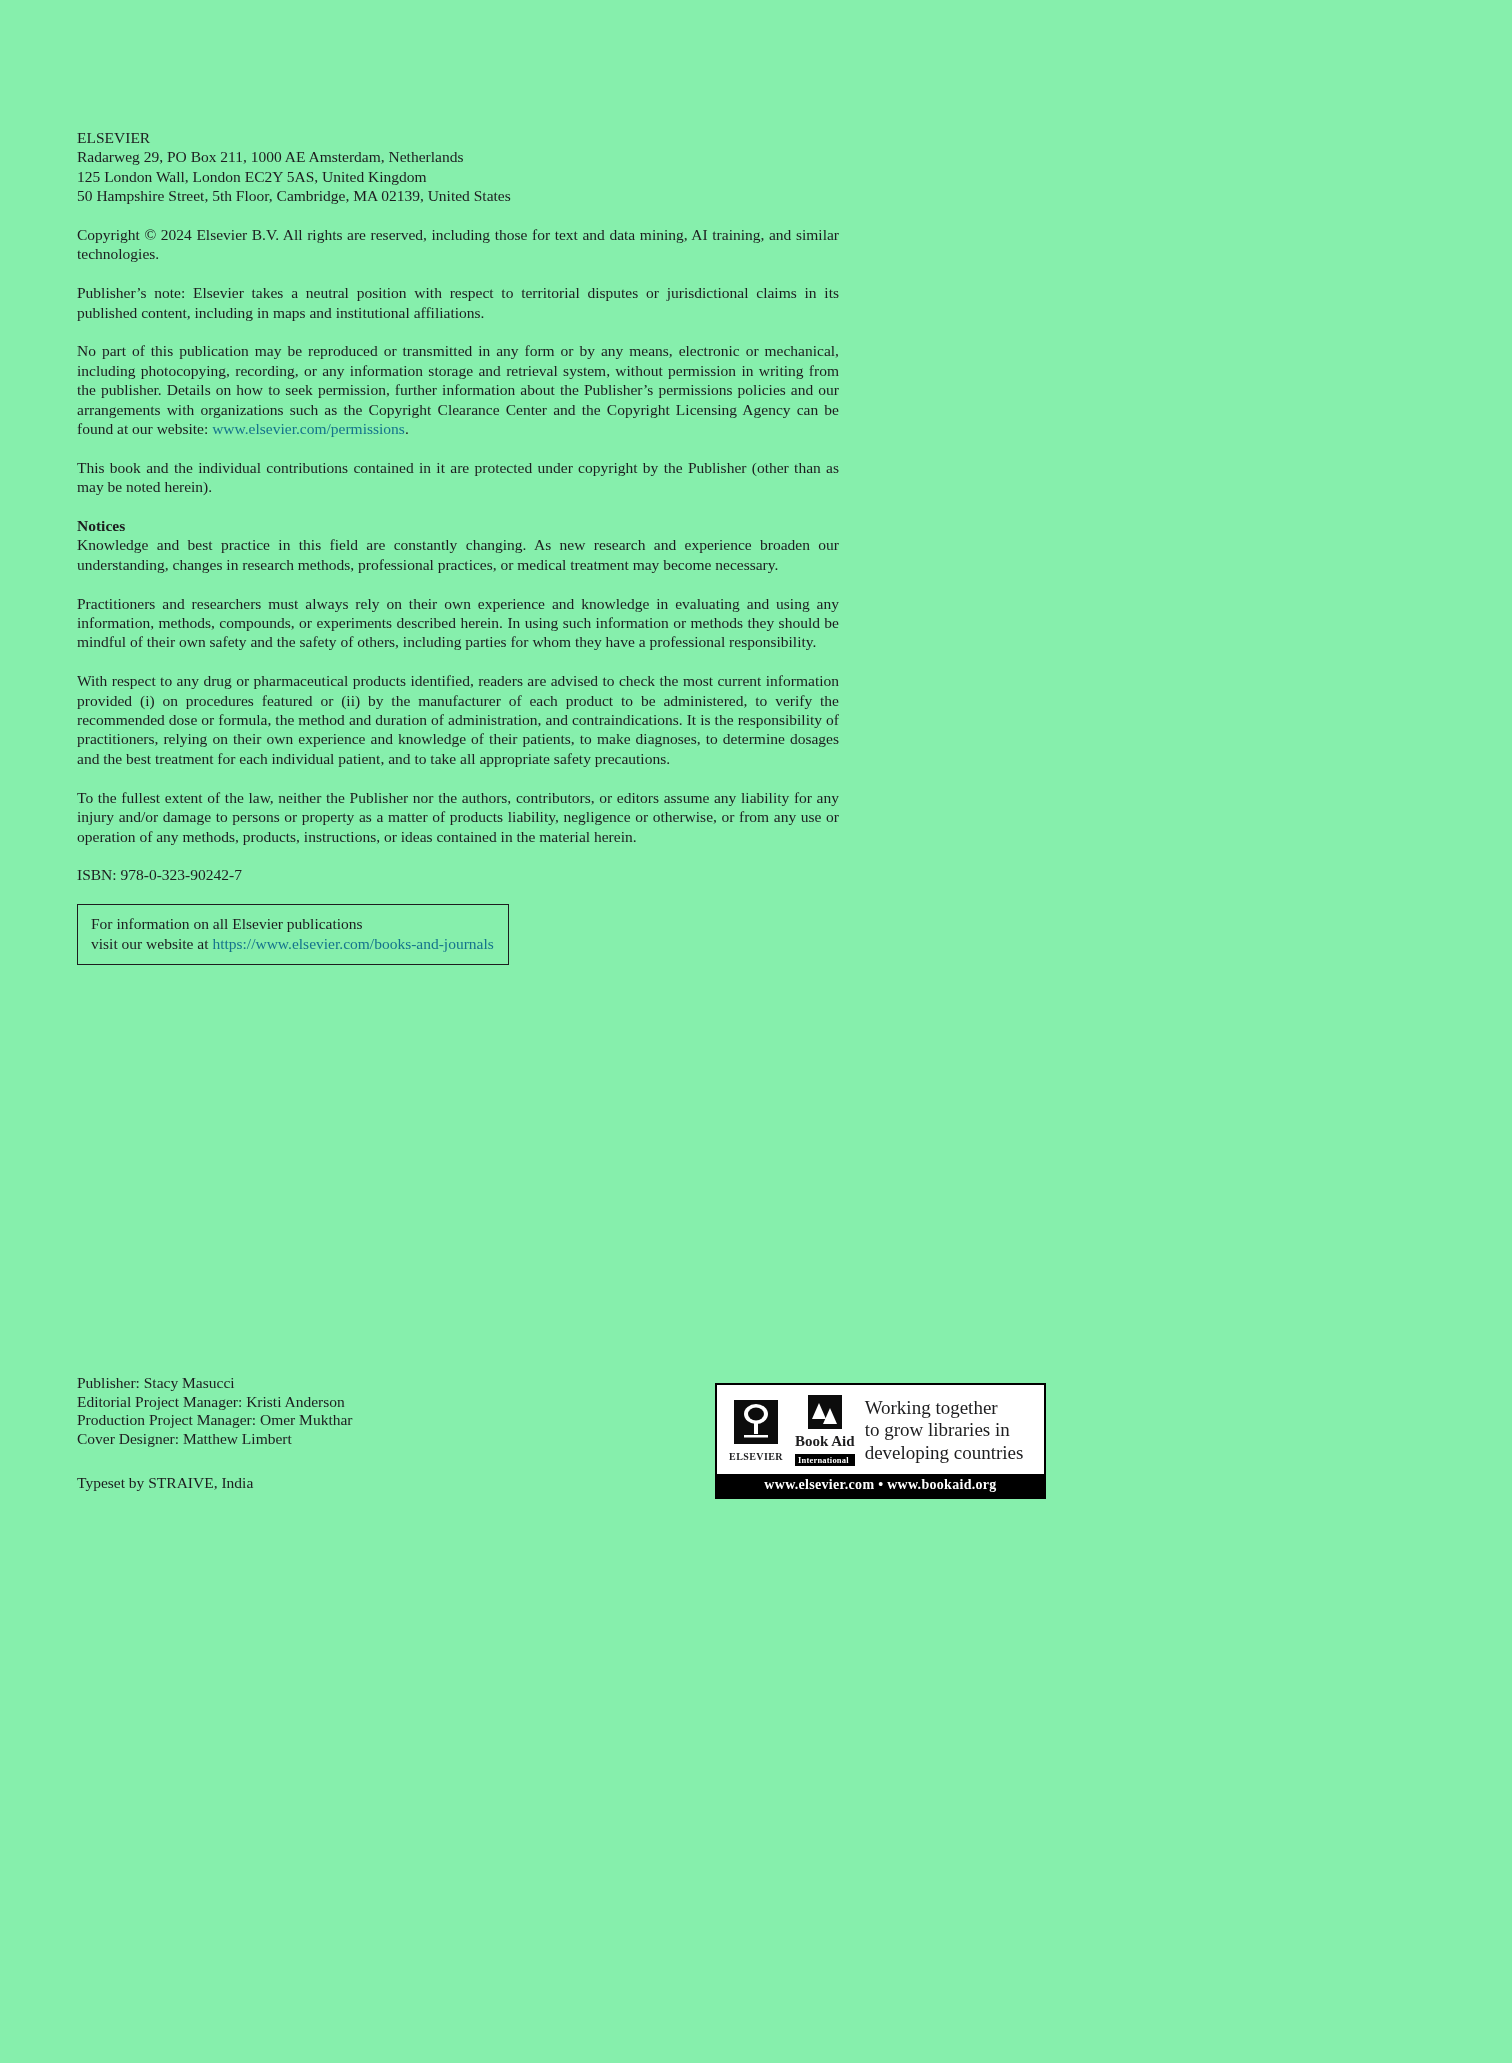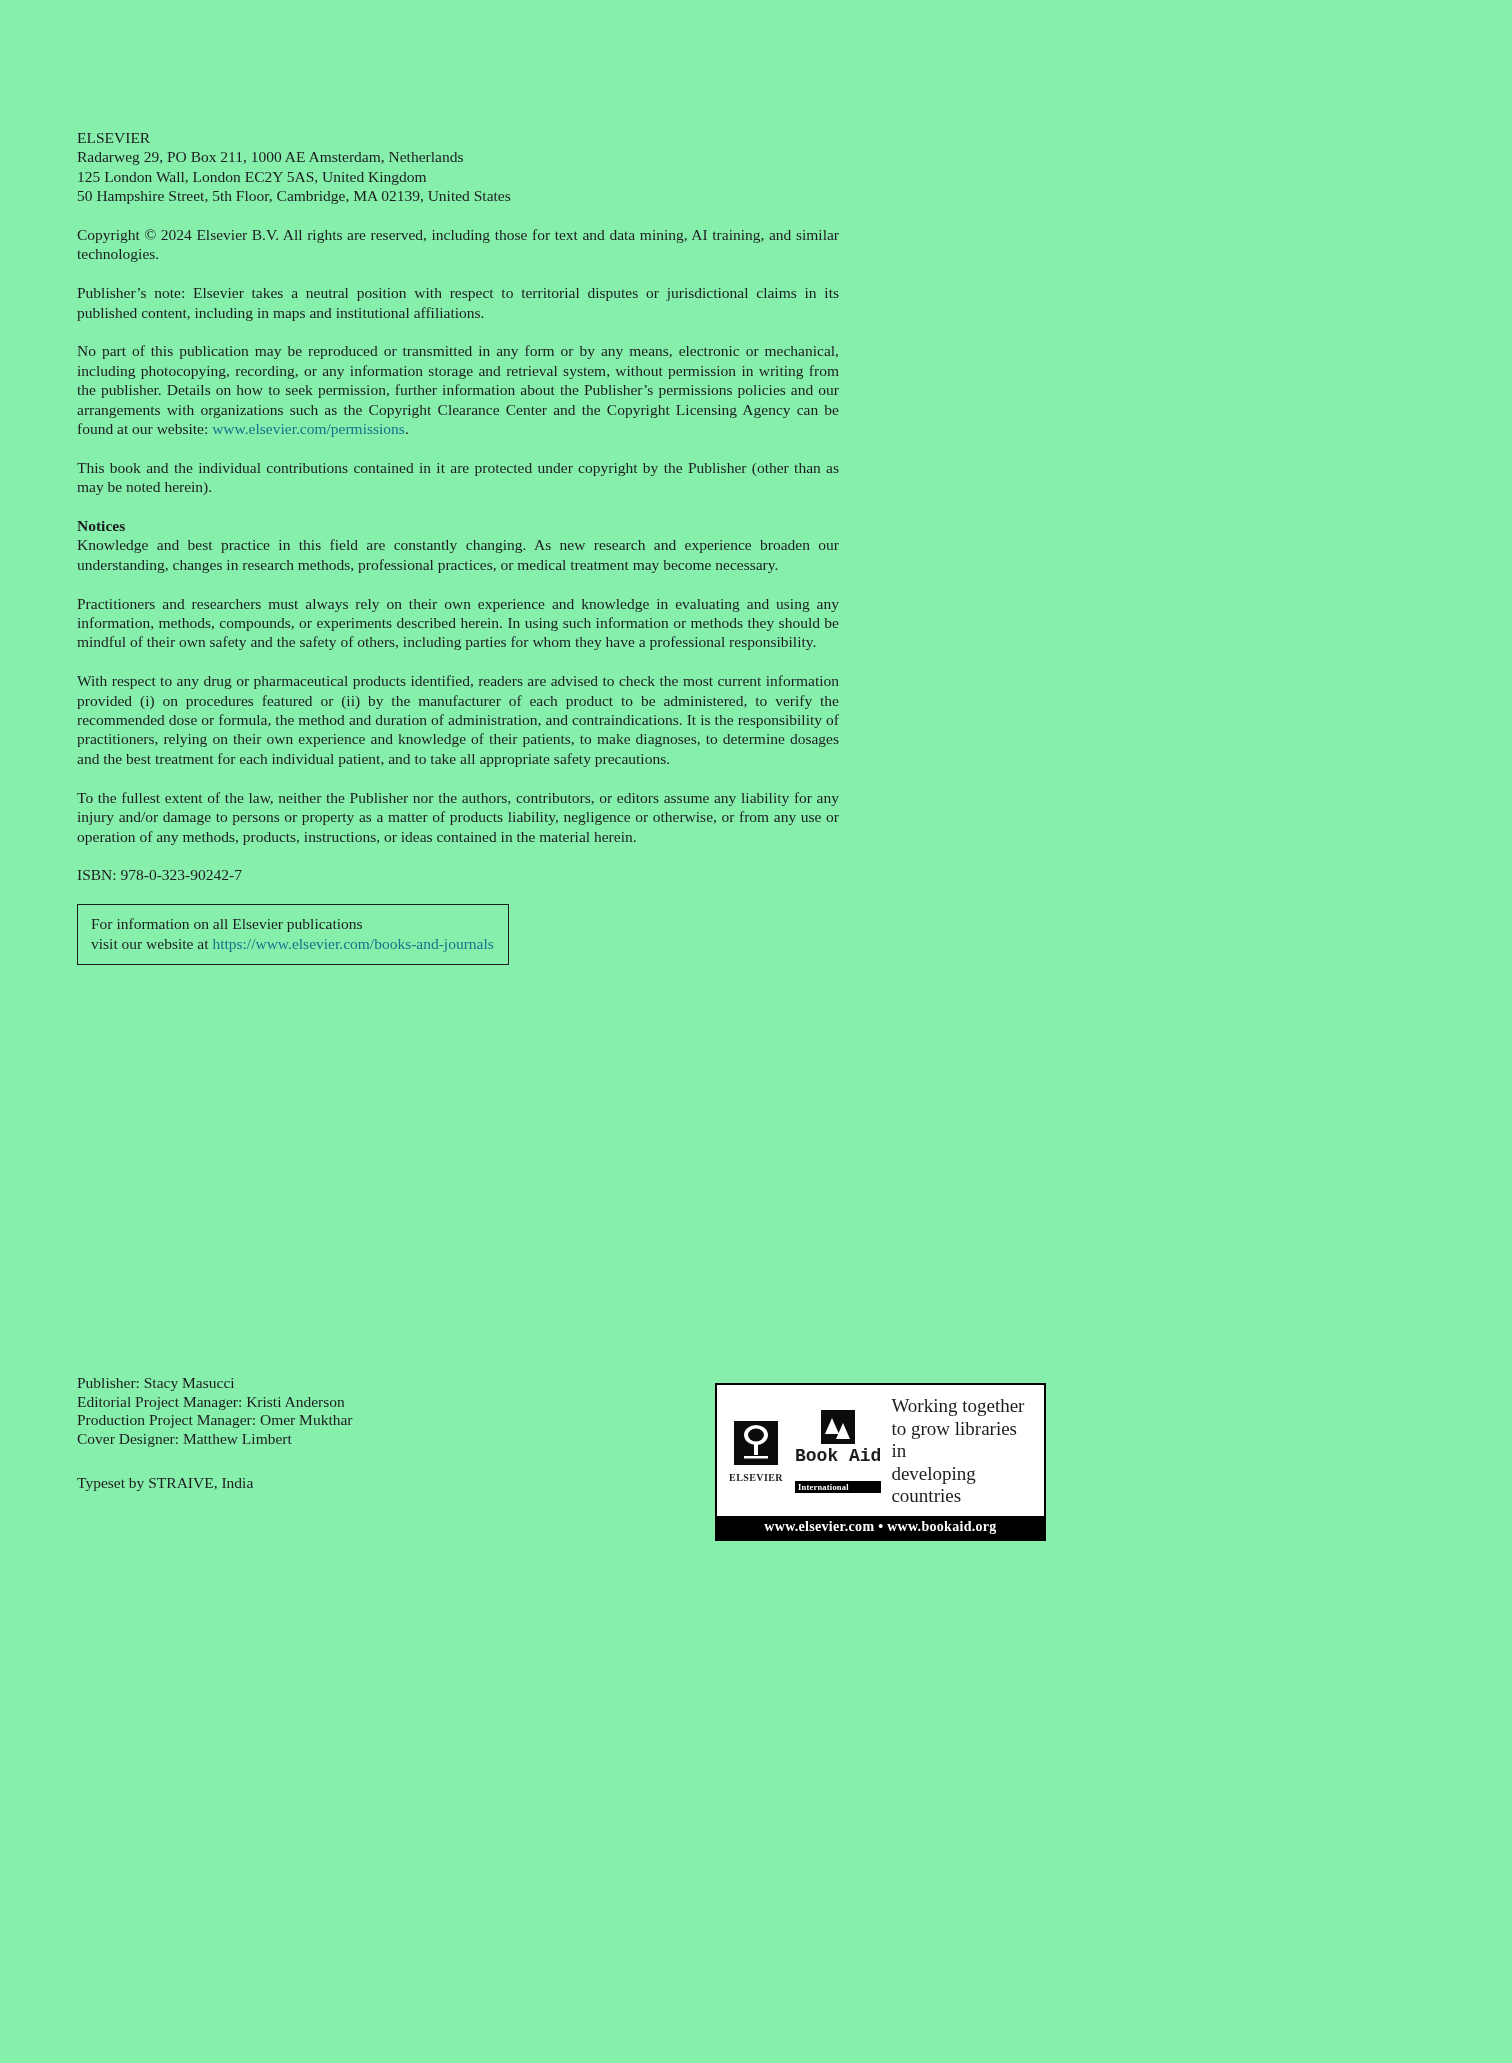--- a/index.html
+++ b/index.html
@@ -74,28 +74,28 @@
     margin-top: 2px;
   }
   .bookaid-col {
     display: flex;
     flex-direction: column;
     align-items: center;
     flex: 0 0 auto;
   }
   .bookaid-row { display: flex; align-items: flex-start; gap: 3px; }
   .bookaid-text-col { display: flex; flex-direction: column; }
-  .bookaid-name { font-size: 18px; font-weight: bold; line-height: 16px; font-family: Liberation Mono, monospace; }
+  .bookaid-name { font-size: 15px; font-weight: bold; line-height: 16px; }
   .bookaid-sub {
     background: #000;
     color: #fff;
     font-size: 8.5px;
     font-weight: bold;
     padding: 1px 3px;
-    margin-top: 17px;
+    margin-top: 5px;
     letter-spacing: 0.2px;
   }
   .banner-tagline {
     font-size: 19px;
     line-height: 22.5px;
     text-align: left;
     flex: 1 1 auto;
   }
   .banner-footer {
     background: #000;

